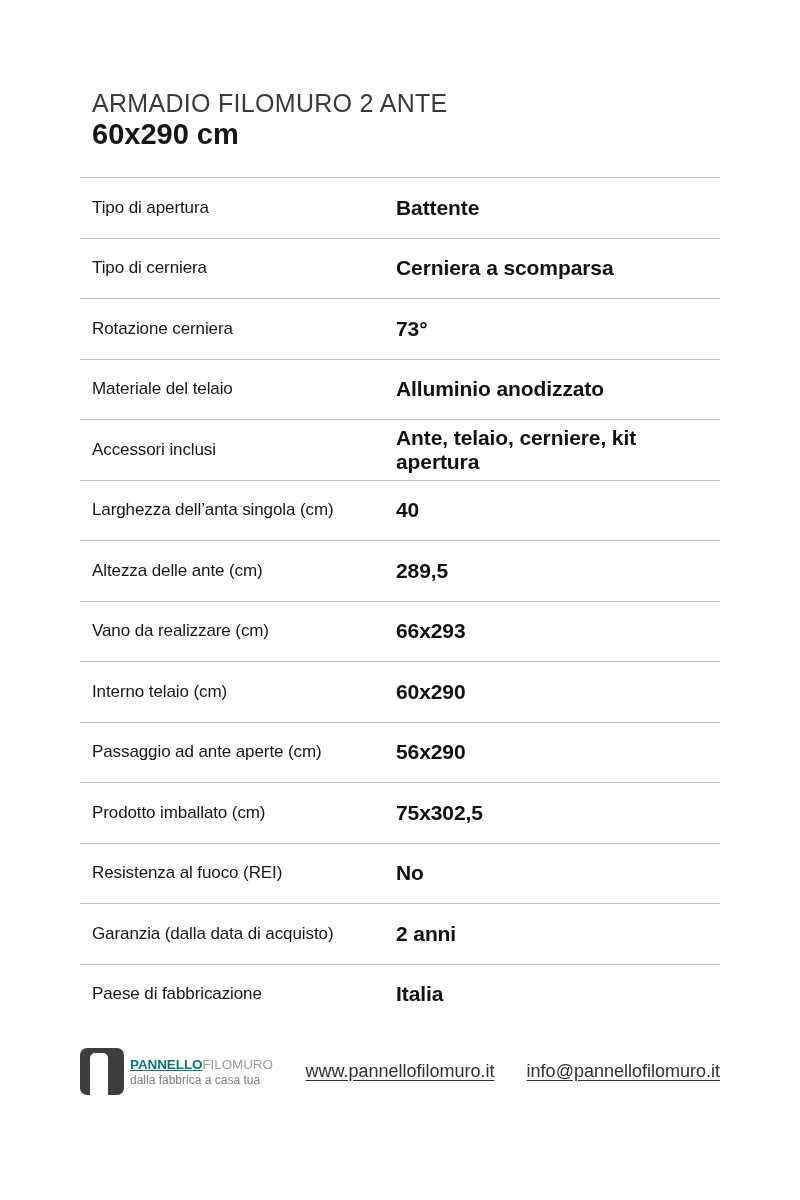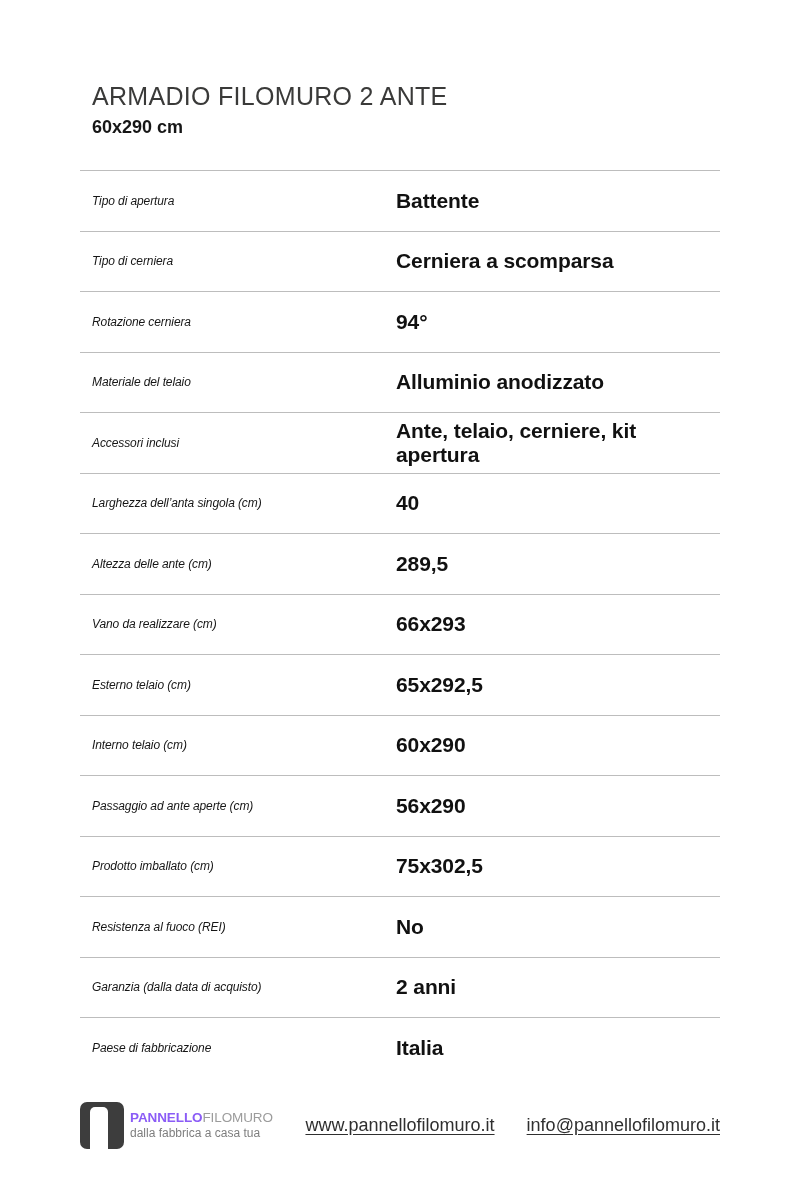--- a/index.html
+++ b/index.html
@@ -16,62 +16,61 @@
   }
   .page {
     position: relative;
     width: 800px;
     height: 1200px;
     background: #ffffff;
   }
   .content {
     position: absolute;
     left: 80px;
-    top: 4px;
+    top: 11px;
     width: 640px;
   }
   
   .sheet-header {
     padding-top: 78px;
     padding-left: 12px;
   }
   .title {
     margin: 0;
     font-size: 25px;
     line-height: 28px;
     font-weight: 400;
     letter-spacing: 0.3px;
     color: #3a3a39;
   }
   .subtitle {
     margin: 3px 0 0 0;
-    font-size: 18px;
+    font-size: 29px;
     line-height: 28px;
     font-weight: 700;
     color: #161616;
   }
   
   .spec-table {
     margin-top: 29px;
   }
   .spec-row {
     box-sizing: border-box;
     height: 60.5px;
     border-top: 1px solid #bdbdbd;
     display: flex;
     align-items: center;
     padding-left: 12px;
   }
   .spec-label {
     width: 304px;
     flex-shrink: 0;
-    font-size: 12px;
+    font-size: 17px;
     letter-spacing: -0.1px;
     color: #161616;
-    font-style: italic;
   }
   .spec-value {
     font-size: 21px;
     font-weight: 700;
     color: #111111;
     letter-spacing: -0.1px;
   }
   
   .sheet-footer {
     position: relative;
@@ -104,21 +103,21 @@
   }
   .logo-text {
     margin-left: 6px;
   }
   .brand-line {
     font-size: 13.5px;
     line-height: 15px;
     letter-spacing: -0.1px;
     white-space: nowrap;
   }
-  .brand-bold { font-weight: 700; color: #8b5cf6; }
+  .brand-bold { font-weight: 700; color: #0f766e; text-decoration: underline; }
   .brand-light { font-weight: 400; color: #9c9c9c; }
   .brand-tagline {
     margin-top: 2px;
     font-size: 12px;
     line-height: 13px;
     color: #7e7e7e;
     white-space: nowrap;
   }
   .footer-link {
     position: absolute;
@@ -156,21 +155,21 @@
           <div class="spec-value">Battente</div>
         </div>
 
         <div class="spec-row">
           <div class="spec-label">Tipo di cerniera</div>
           <div class="spec-value">Cerniera a scomparsa</div>
         </div>
 
         <div class="spec-row">
           <div class="spec-label">Rotazione cerniera</div>
-          <div class="spec-value">94°</div>
+          <div class="spec-value">73°</div>
         </div>
 
         <div class="spec-row">
           <div class="spec-label">Materiale del telaio</div>
           <div class="spec-value">Alluminio anodizzato</div>
         </div>
 
         <div class="spec-row">
           <div class="spec-label">Accessori inclusi</div>
           <div class="spec-value">Ante, telaio, cerniere, kit apertura</div>
@@ -184,24 +183,20 @@
         <div class="spec-row">
           <div class="spec-label">Altezza delle ante (cm)</div>
           <div class="spec-value">289,5</div>
         </div>
 
         <div class="spec-row">
           <div class="spec-label">Vano da realizzare (cm)</div>
           <div class="spec-value">66x293</div>
         </div>
 
-        <div class="spec-row">
-          <div class="spec-label">Esterno telaio (cm)</div>
-          <div class="spec-value">65x292,5</div>
-        </div>
 
         <div class="spec-row">
           <div class="spec-label">Interno telaio (cm)</div>
           <div class="spec-value">60x290</div>
         </div>
 
         <div class="spec-row">
           <div class="spec-label">Passaggio ad ante aperte (cm)</div>
           <div class="spec-value">56x290</div>
         </div>

